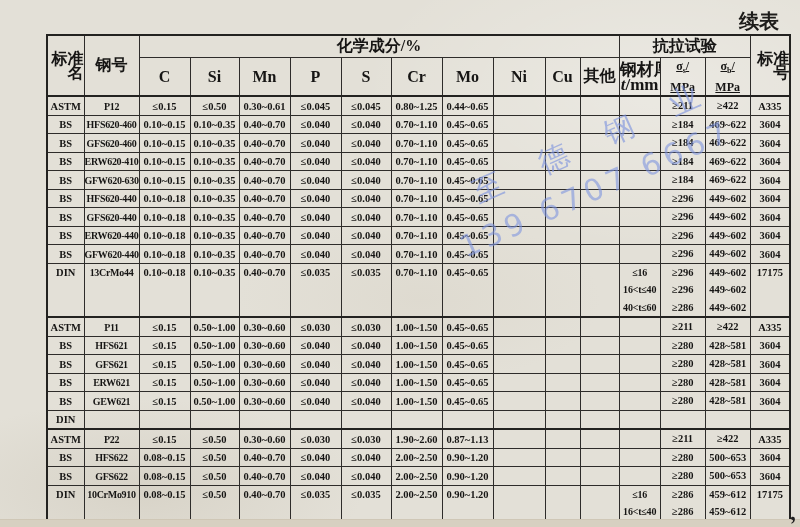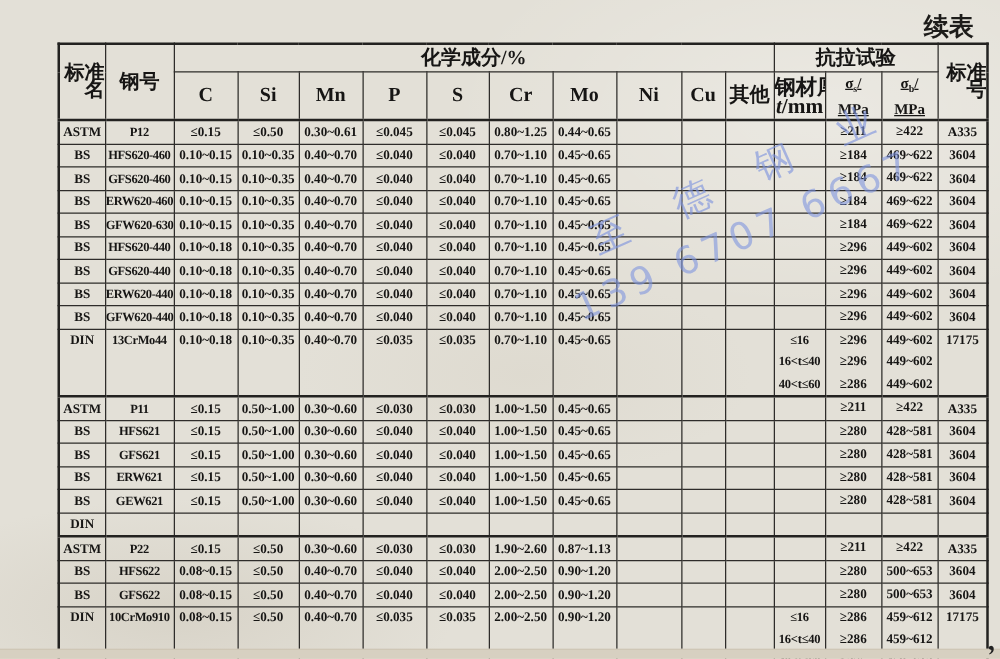--- a/index.html
+++ b/index.html
@@ -177,21 +177,21 @@
     <td>
           <div class="line">≥184</div>
         </td>
     <td>
           <div class="line">469~622</div>
         </td>
     <td>3604</td>
   </tr>
       <tr class="r">
     <td class="col-std">BS</td>
-    <td class="col-grade">ERW620-460</td>
+    <td class="col-grade">ERW620-410</td>
     <td>0.10~0.15</td>
     <td>0.10~0.35</td>
     <td>0.40~0.70</td>
     <td>≤0.040</td>
     <td>≤0.040</td>
     <td>0.70~1.10</td>
     <td>0.45~0.65</td>
     <td></td>
     <td></td>
     <td></td>

